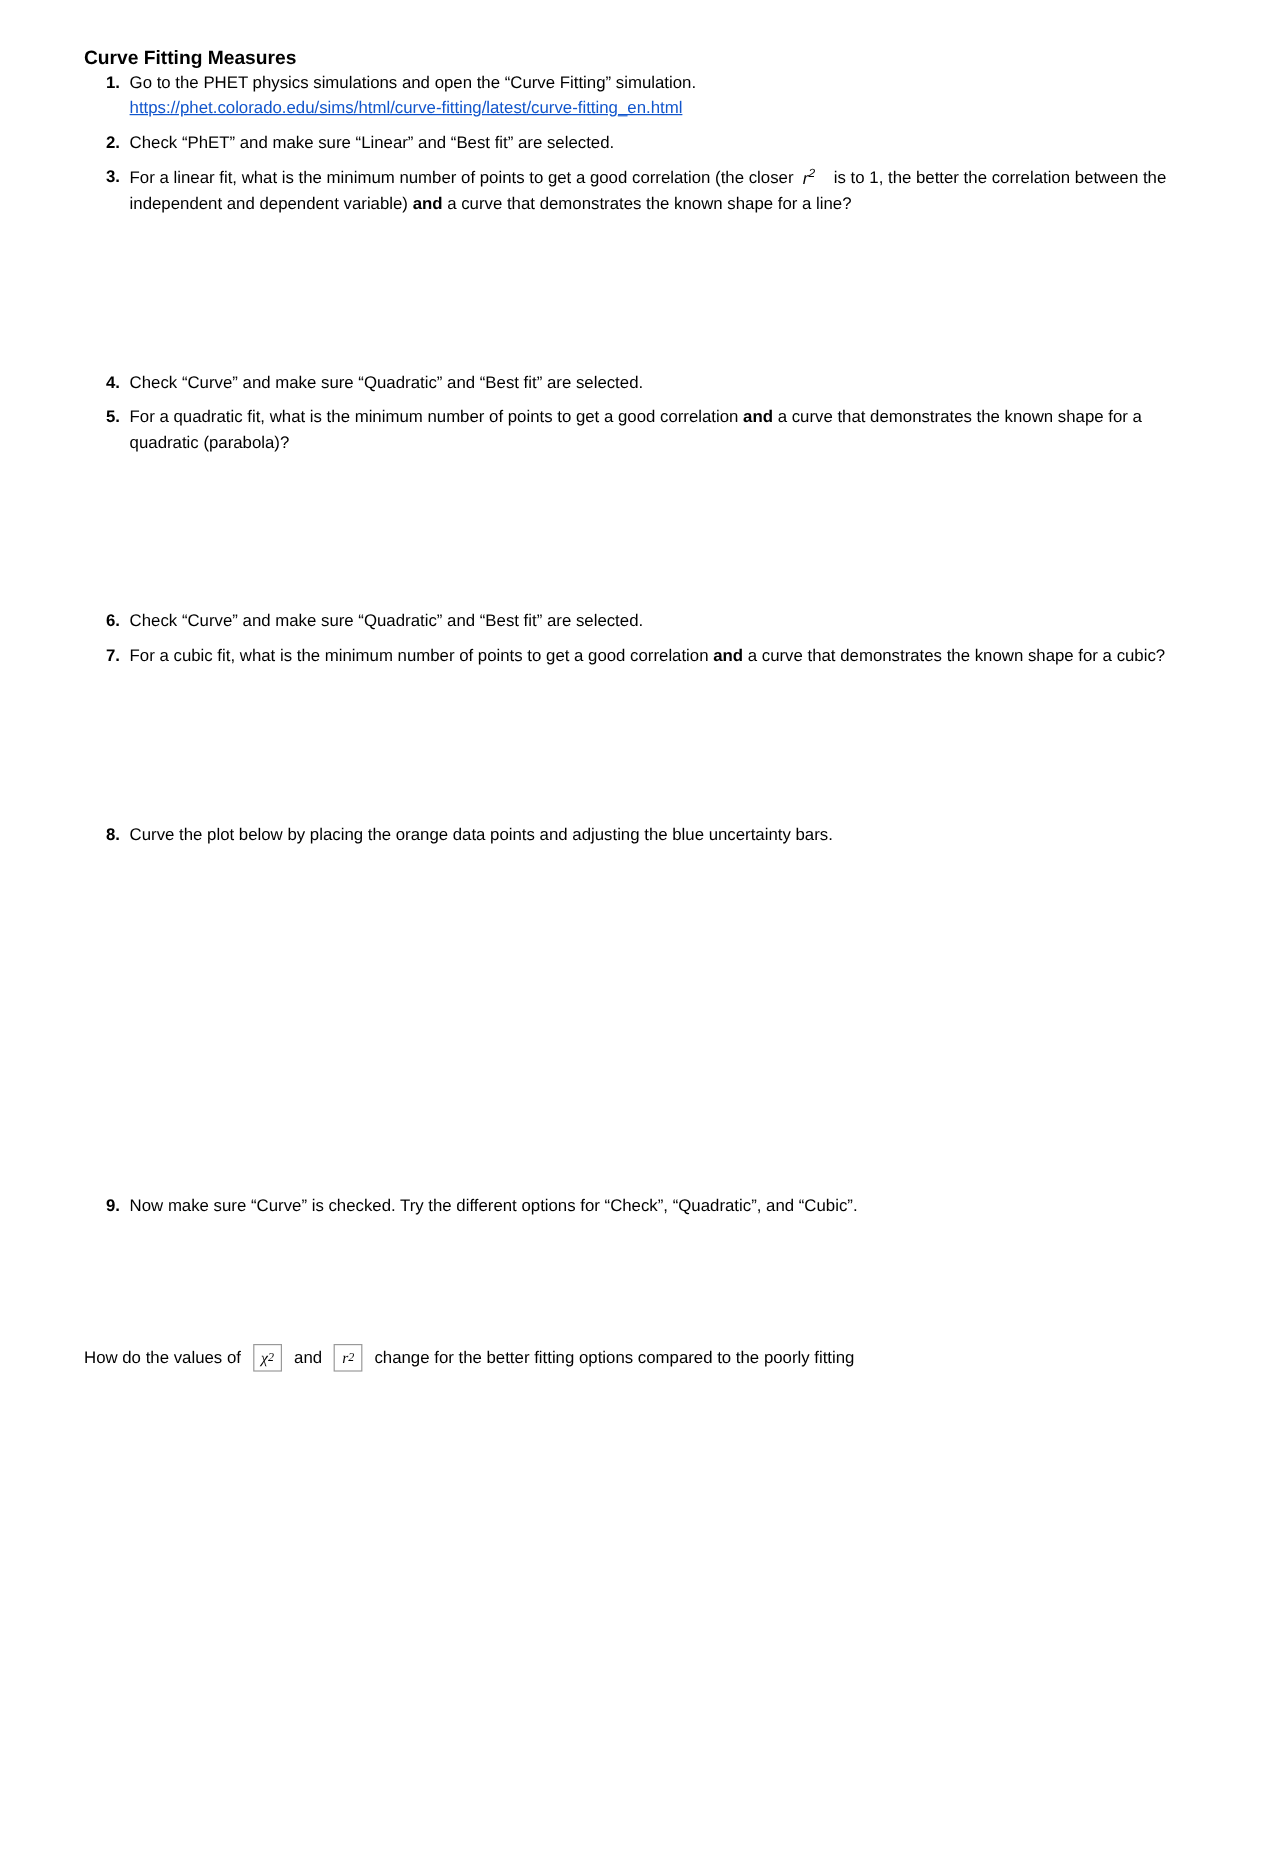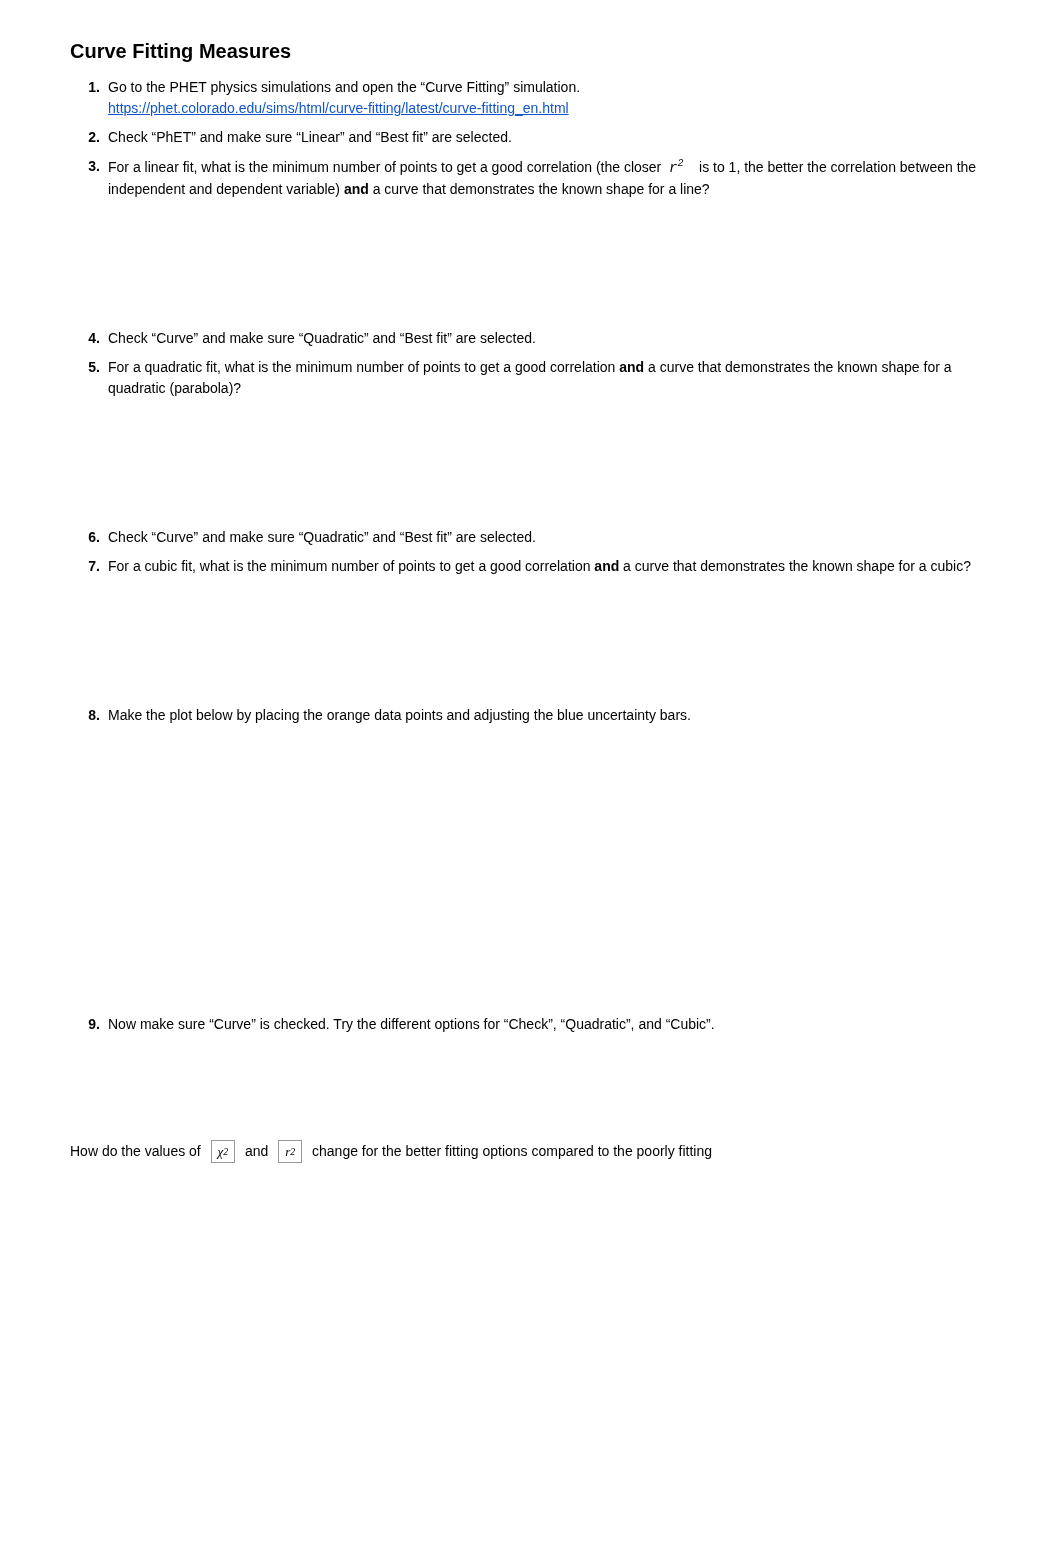--- a/index.html
+++ b/index.html
@@ -19,23 +19,22 @@
     }
 
     .page-title {
       font-size: 20px;
       font-weight: bold;
       margin-bottom: 18px;
       font-family: Arial, sans-serif;
     }
 
     .section-title {
-      font-size: 20px;
-      font-weight: bold;
-      margin-bottom: 14px;
+      font-size: 16px;
+      font-weight: bold;
       font-family: Arial, sans-serif;
     }
 
     .numbered-list {
       list-style: none;
       margin: 0;
       padding: 0;
     }
 
     .numbered-list li {
@@ -87,21 +86,21 @@
 
     .bottom-text {
       font-family: Arial, sans-serif;
       font-size: 14px;
       line-height: 1.5;
       margin-top: 17px;
     }
 
     .inline-math {
       font-style: italic;
-      font-family: Liberation Mono, monospace;
+      font-family: Liberation Sans, sans-serif;
     }
 
     .math-box {
       display: inline-flex;
       align-items: center;
       border: 1px solid #999;
       padding: 1px 6px;
       margin: 0 2px;
       font-style: italic;
       font-family: "Times New Roman", Times, serif;
@@ -174,21 +173,21 @@
         For a cubic fit, what is the minimum number of points to get a good correlation <span class="bold">and</span> a curve that
         demonstrates the known shape for a cubic?
       </span>
     </li>
 
     <div class="spacer"></div>
 
     <li>
       <span class="list-num">8.</span>
       <span class="list-content">
-        Make the plot below by placing the orange data points and adjusting the blue uncertainty bars.
+        Curve the plot below by placing the orange data points and adjusting the blue uncertainty bars.
       </span>
     </li>
 
     <div class="spacer-lg"></div>
 
     <li>
       <span class="list-num">9.</span>
       <span class="list-content">
         Now make sure “Curve” is checked.  Try the different options for “Check”, “Quadratic”, and “Cubic”.
       </span>

